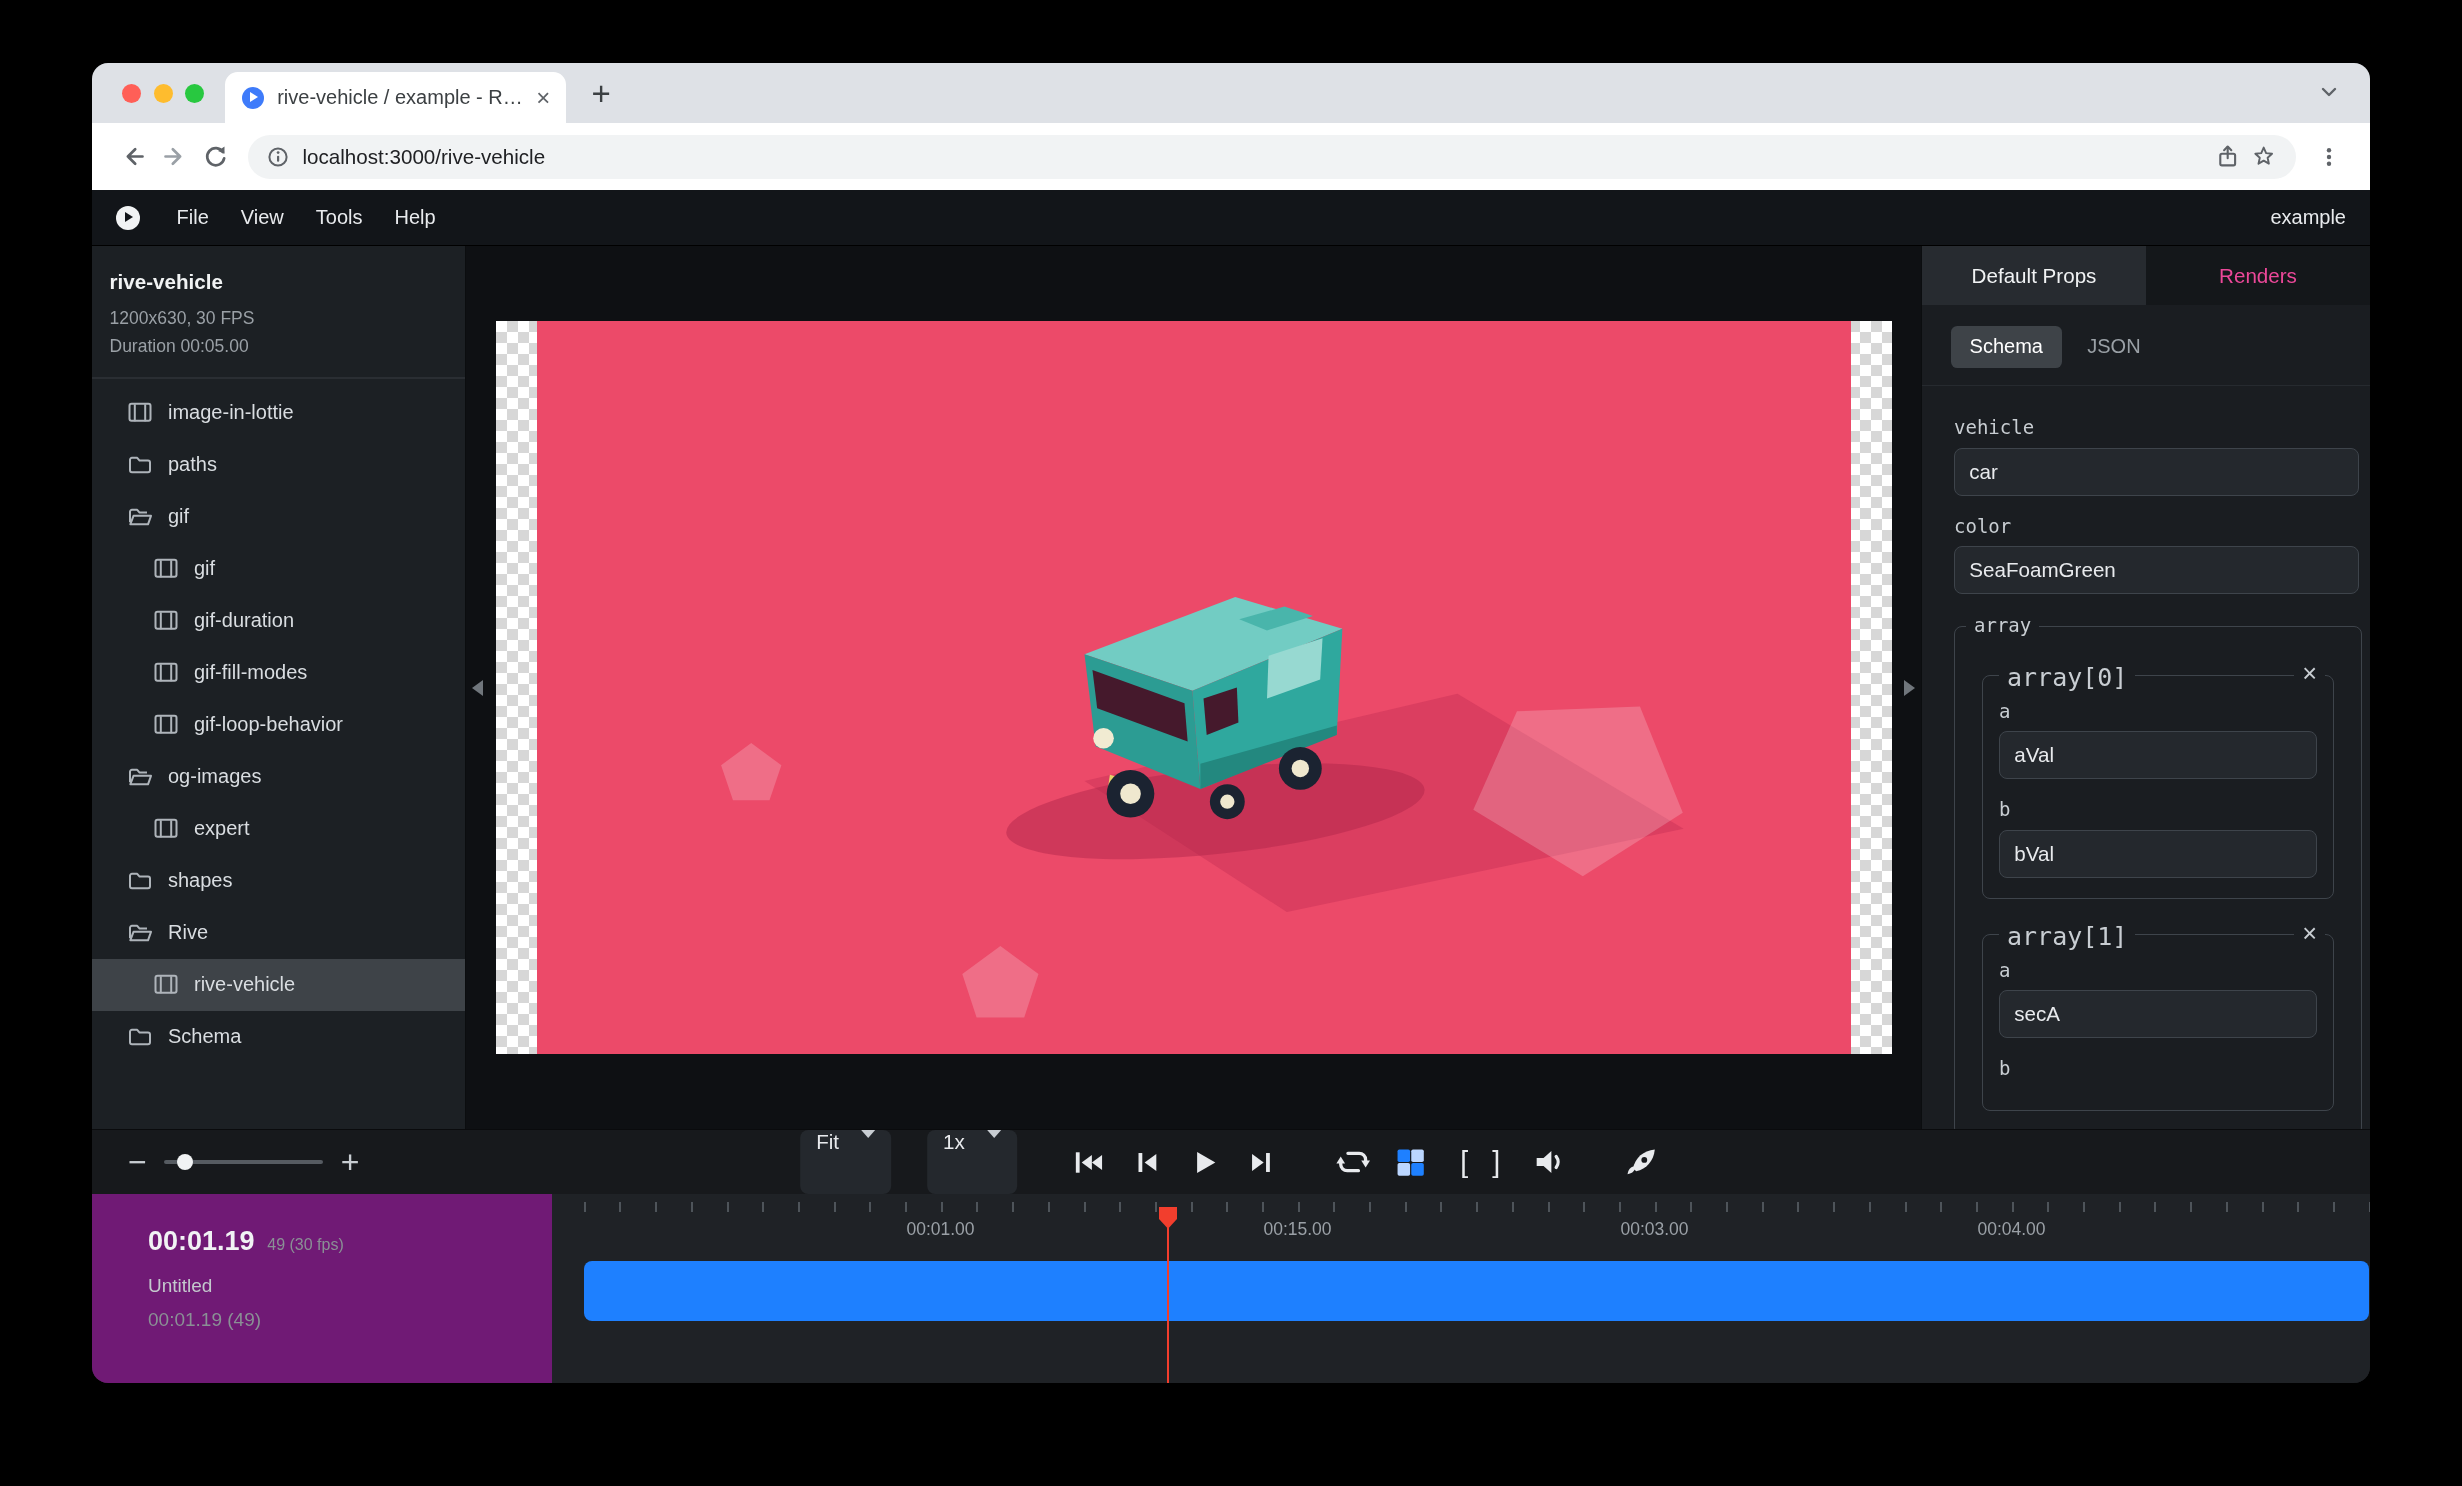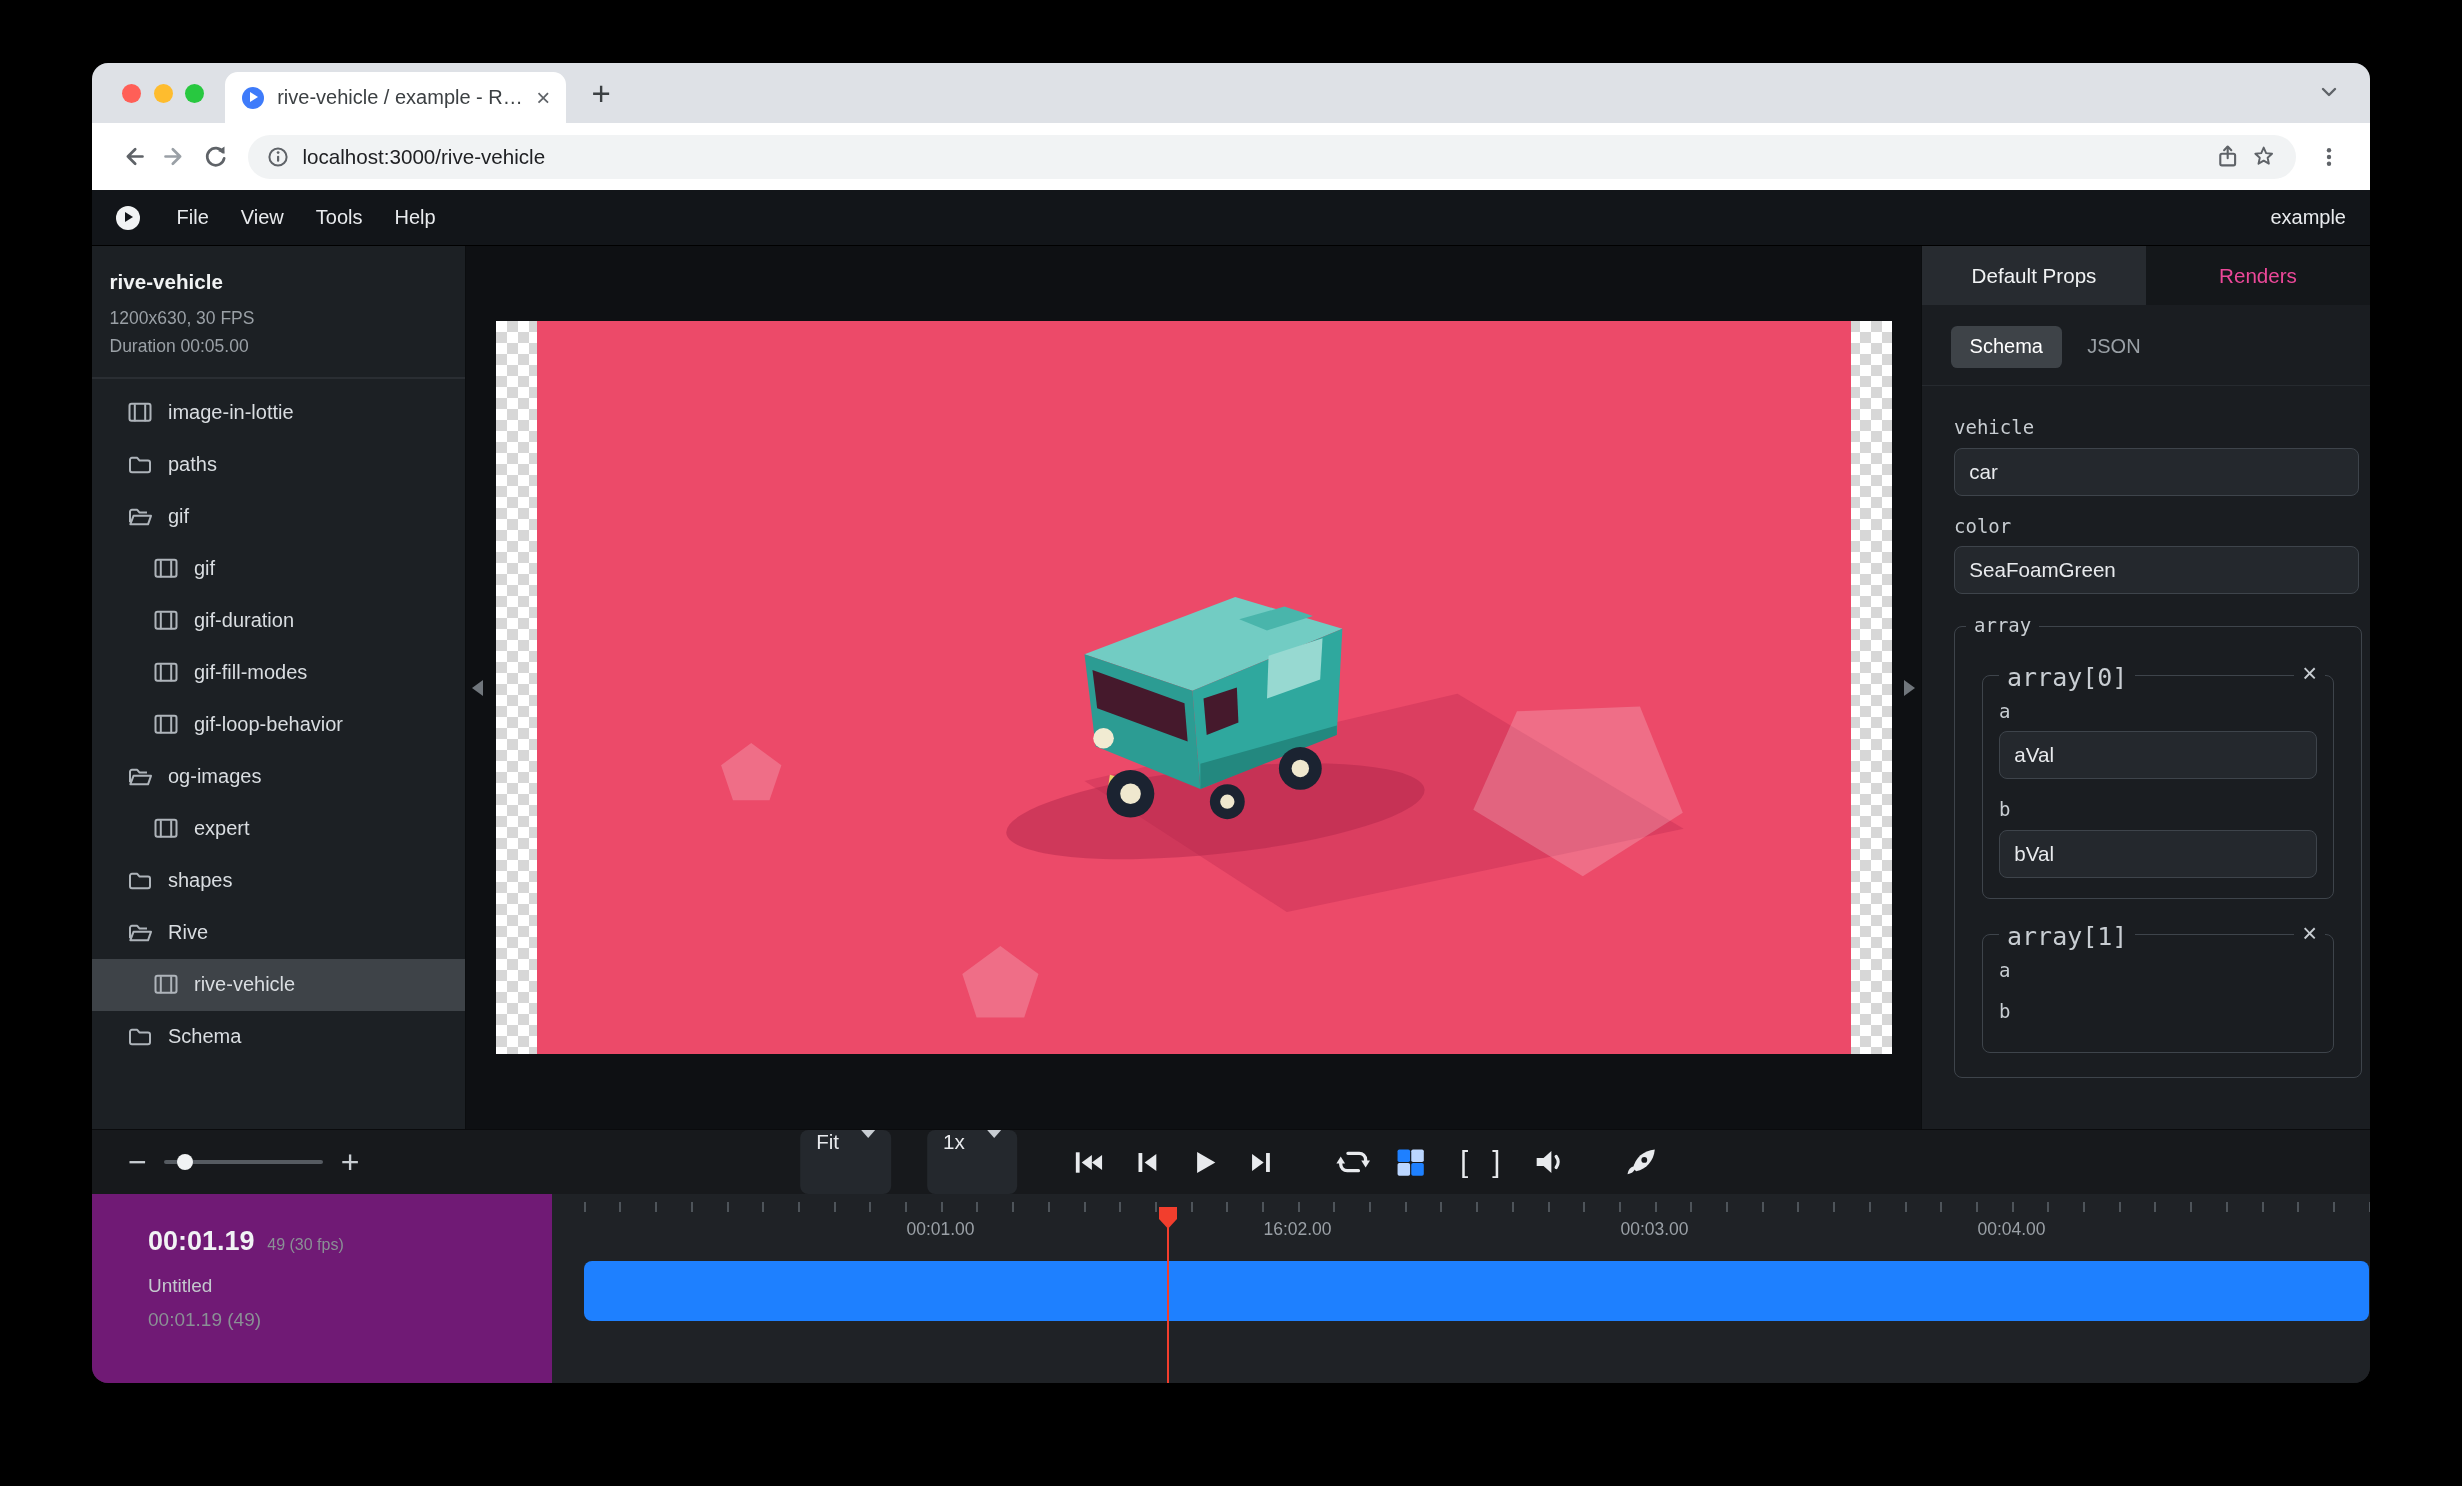--- a/index.html
+++ b/index.html
@@ -363,20 +363,21 @@
             <div class="prop-label">a</div>
             <input class="prop-input" type="text" value="aVal" style="">
             <div class="prop-label">b</div>
             <input class="prop-input" type="text" value="bVal" style="">
           </div>
 
           <div class="group">
             <div class="group-legend">array[1]</div>
             <div class="group-remove">×</div>
             <div class="prop-label">a</div>
+            <input class="prop-input" type="text" value="secA" style="">
             <div class="prop-label">b</div>
           </div>
         </div>
       </div>
     </div>
   </div>
 
   <div class="toolbar">
     <div class="zoom-group">
       <div class="zoom-glyph">−</div>
@@ -519,21 +520,21 @@
           <div class="tick" style="left: 1567px;"></div>
           <div class="tick" style="left: 1602px;"></div>
           <div class="tick" style="left: 1638px;"></div>
           <div class="tick" style="left: 1674px;"></div>
           <div class="tick" style="left: 1710px;"></div>
           <div class="tick" style="left: 1745px;"></div>
           <div class="tick" style="left: 1781px;"></div>
           <div class="tick" style="left: 1817px;"></div>
         </div>
       <span class="ruler-label rl-0">00:01.00</span>
-      <span class="ruler-label rl-1">16:02.00</span>
+      <span class="ruler-label rl-1">00:15.00</span>
       <span class="ruler-label rl-2">00:03.00</span>
       <span class="ruler-label rl-3">00:04.00</span>
       <div class="track"></div>
       <div class="playhead"></div>
     </div>
   </div>
 
 </div>
 
 

